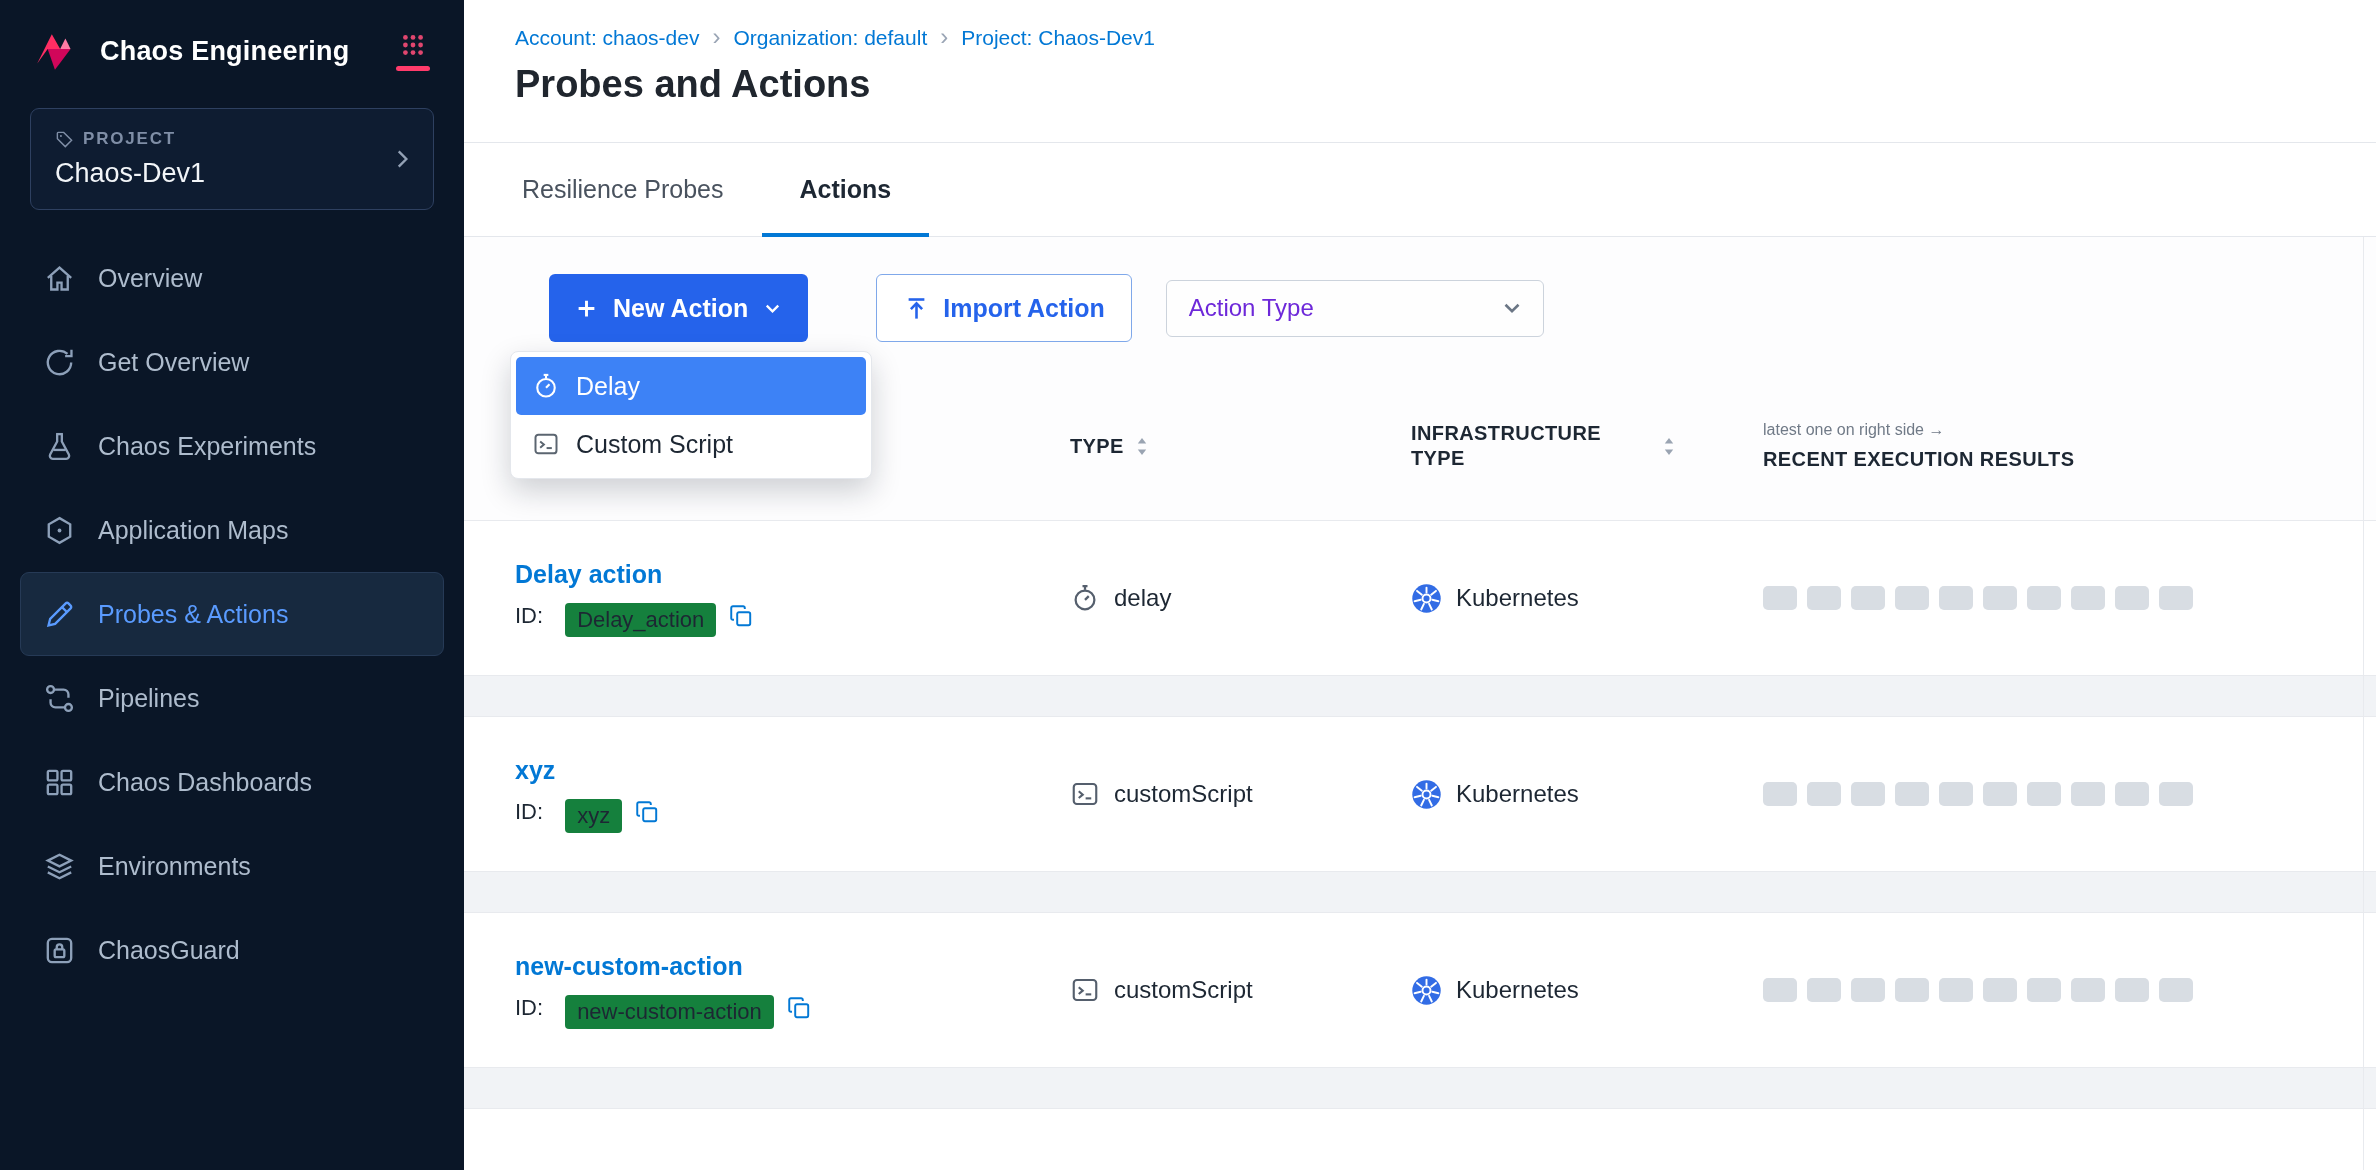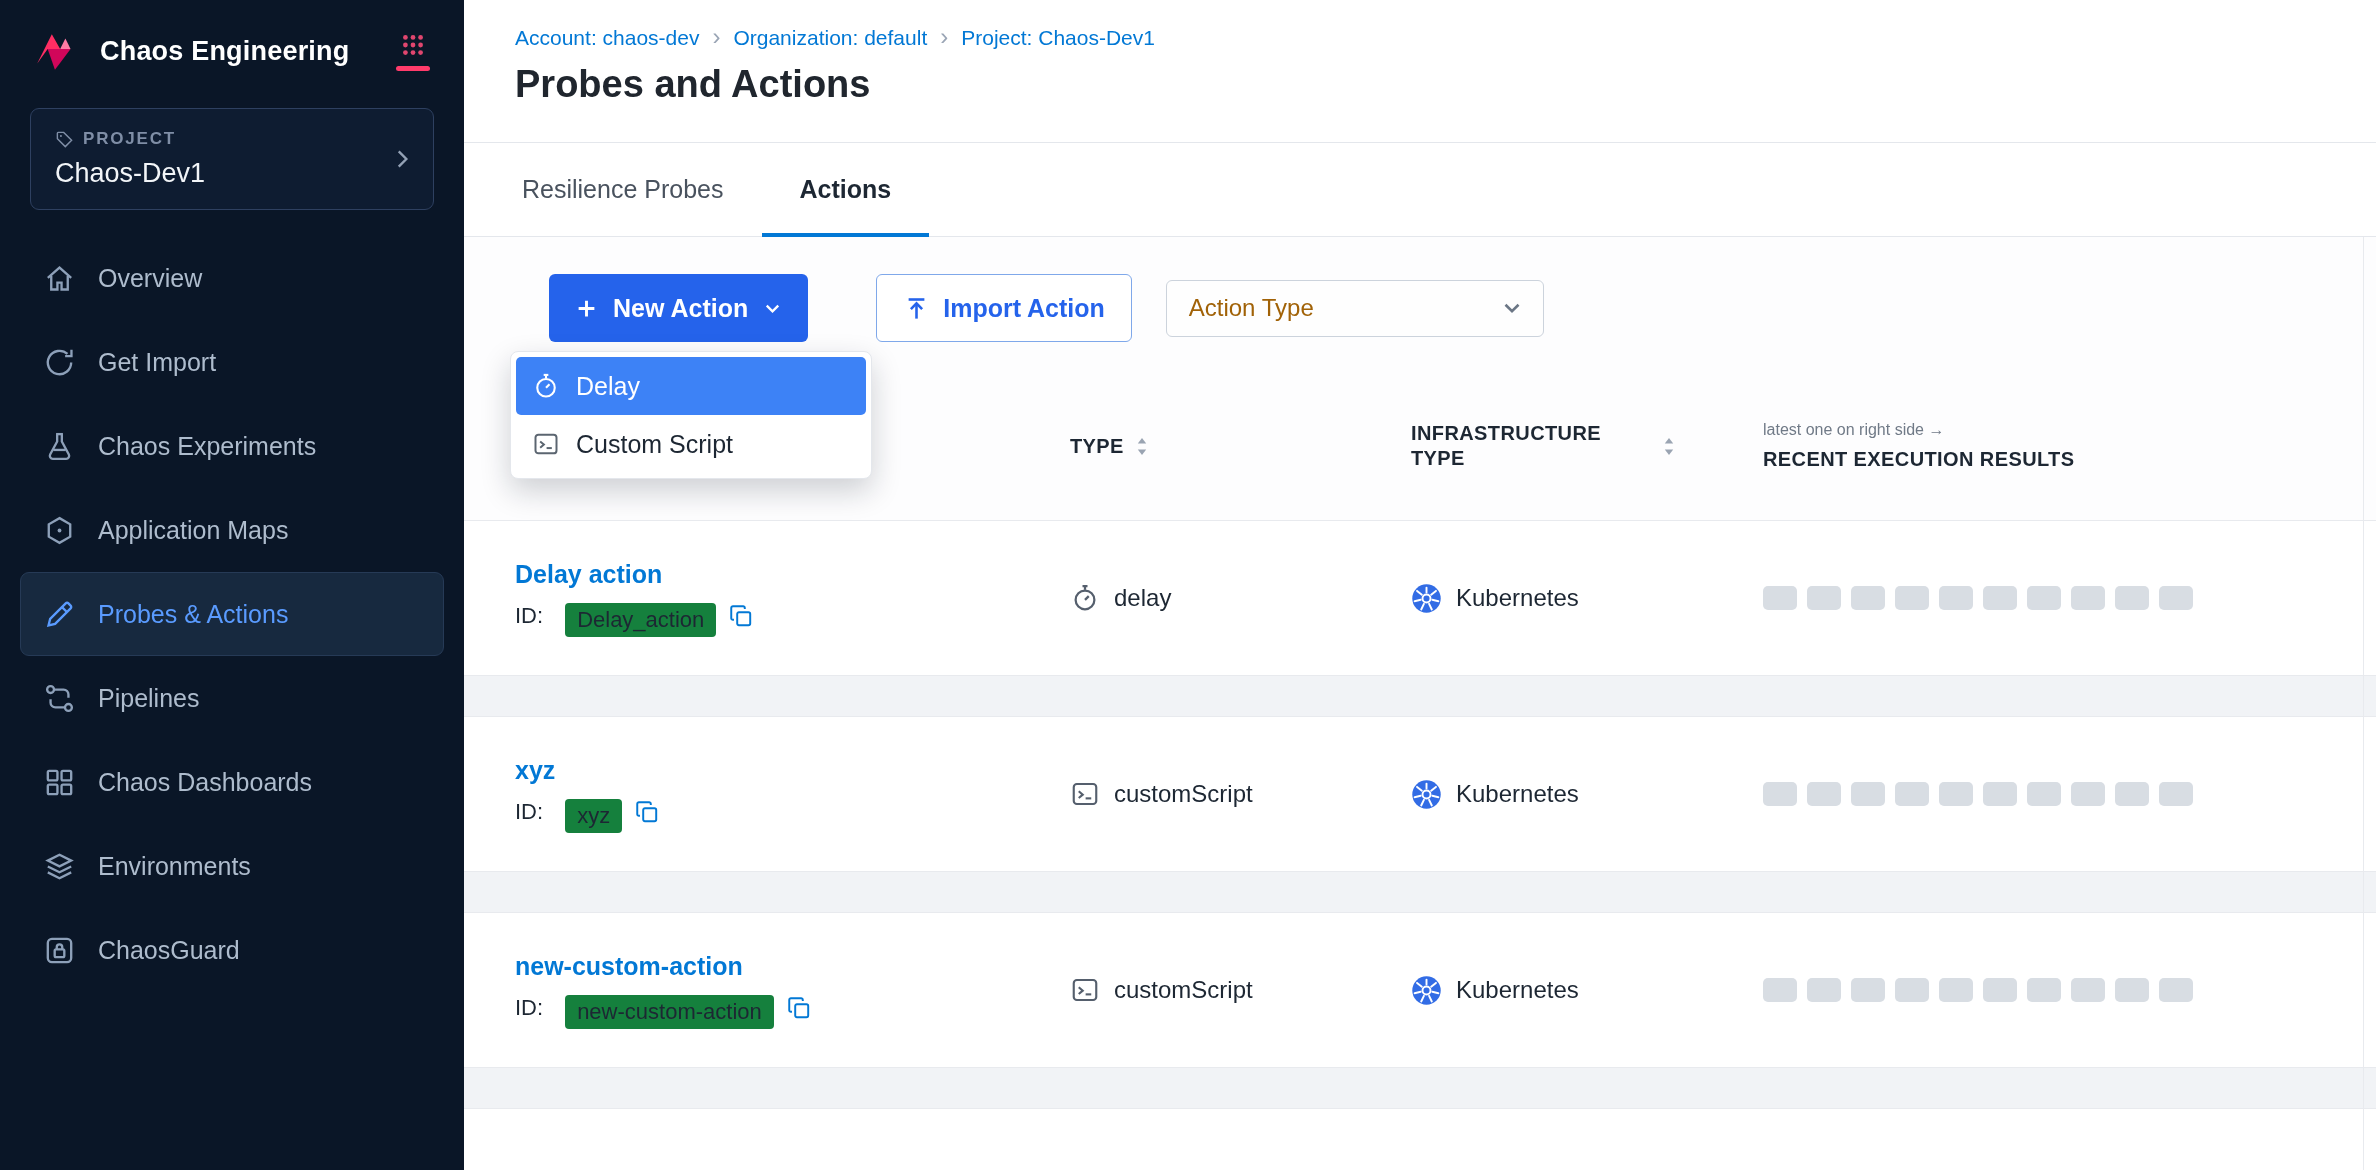--- a/index.html
+++ b/index.html
@@ -54,21 +54,21 @@
   .toolbar { display:flex; align-items:center; gap:34px; }
   .btn { height:68px; border-radius:6px; display:inline-flex; align-items:center; gap:13px;
     font-size:25px; font-weight:700; cursor:pointer; font-family:inherit;margin-left:34px; }
   .btn-primary { background:#2563eb; color:#ffffff; border:none; padding:0 24px; }
   .btn-outline { background:#ffffff; color:#2563eb; border:1px solid #7fa8ea; padding:0 26px; }
   .btn .icn { display:flex; width:27px; height:27px; }
   .btn .icn svg { width:100%; height:100%; }
   .btn .icn.small { width:23px; height:23px; }
   .select { height:57px; width:378px; background:#fefefe; border:1px solid #ccd3dc; border-radius:6px;
     display:inline-flex; align-items:center; justify-content:space-between; padding:0 18px 0 22px;
-    font-size:24px; color:#a16207; cursor:pointer; }
+    font-size:24px; color:#6d28d9; cursor:pointer; }
   .select .icn { width:26px; height:26px; color:#6b7685; display:flex; }
   .select .icn svg { width:100%; height:100%; }
 
   
   .dropdown { position:absolute; left:46px; top:114px; width:362px; background:#ffffff; border:1px solid #e4e7ec;
     border-radius:8px; box-shadow:0 12px 30px rgba(15,23,42,.20); padding:5px; z-index:6; }
   .dropdown-item { display:flex; align-items:center; gap:16px; height:58px; padding:0 16px; border-radius:5px;
     font-size:25px; color:#1d2733; cursor:pointer; }
   .dropdown-item.highlighted { background:#3d82f6; color:#ffffff; }
   .dd-icon { width:28px; height:28px; display:flex; color:#5b6570; flex-shrink:0; }
@@ -163,21 +163,21 @@
     <span class="nav-label">Overview</span>
   </div>
 
   <div class="nav-item">
     <span class="nav-icon">
             <svg viewBox="0 0 24 24" fill="none" stroke="currentColor" stroke-width="1.7">
               <path d="M20.5 12a8.5 8.5 0 1 1-2.7-6.2"></path>
               <path d="M20.7 2.8v4.6h-4.6"></path>
             </svg>
           </span>
-    <span class="nav-label">Get Import</span>
+    <span class="nav-label">Get Overview</span>
   </div>
 
   <div class="nav-item">
     <span class="nav-icon">
             <svg viewBox="0 0 24 24" fill="none" stroke="currentColor" stroke-width="1.7">
               <path d="M9.5 3h5"></path>
               <path d="M10.3 3v5.4L5.2 17.8a2.2 2.2 0 0 0 2 3.2h9.6a2.2 2.2 0 0 0 2-3.2L13.7 8.4V3"></path>
               <path d="M7.5 14.5h9"></path>
             </svg>
           </span>

